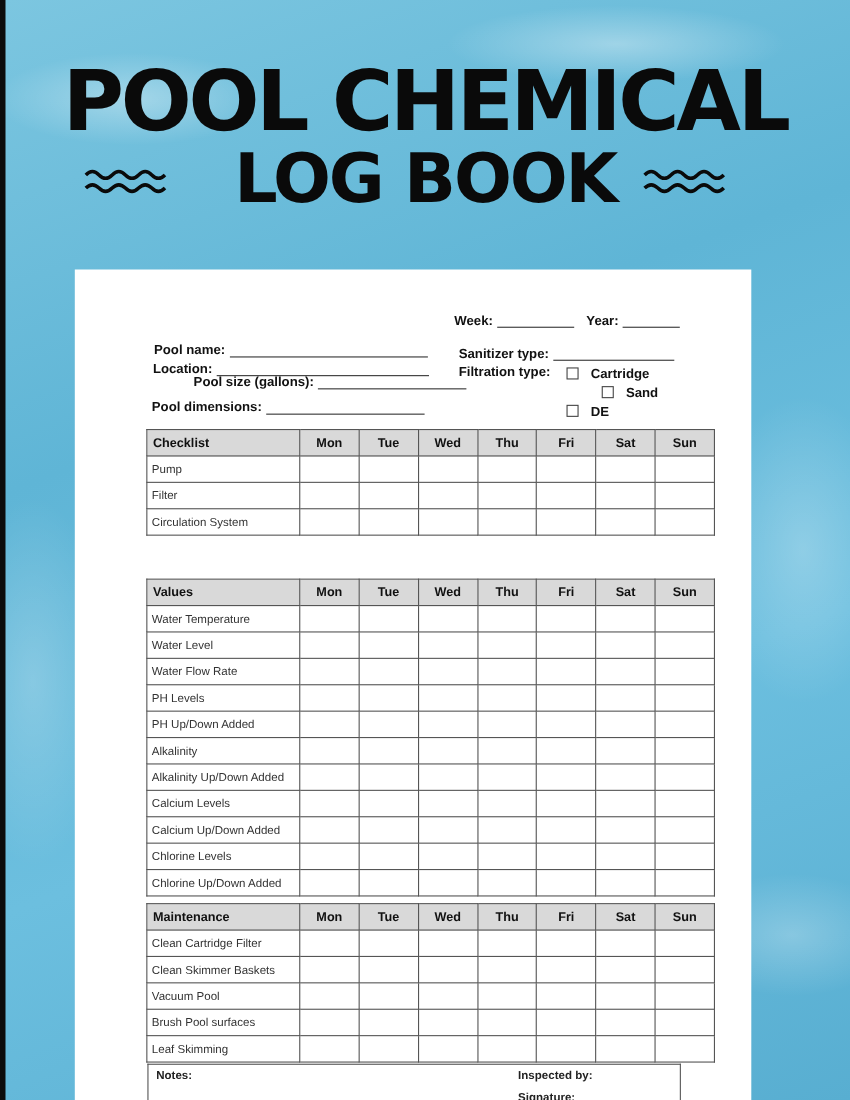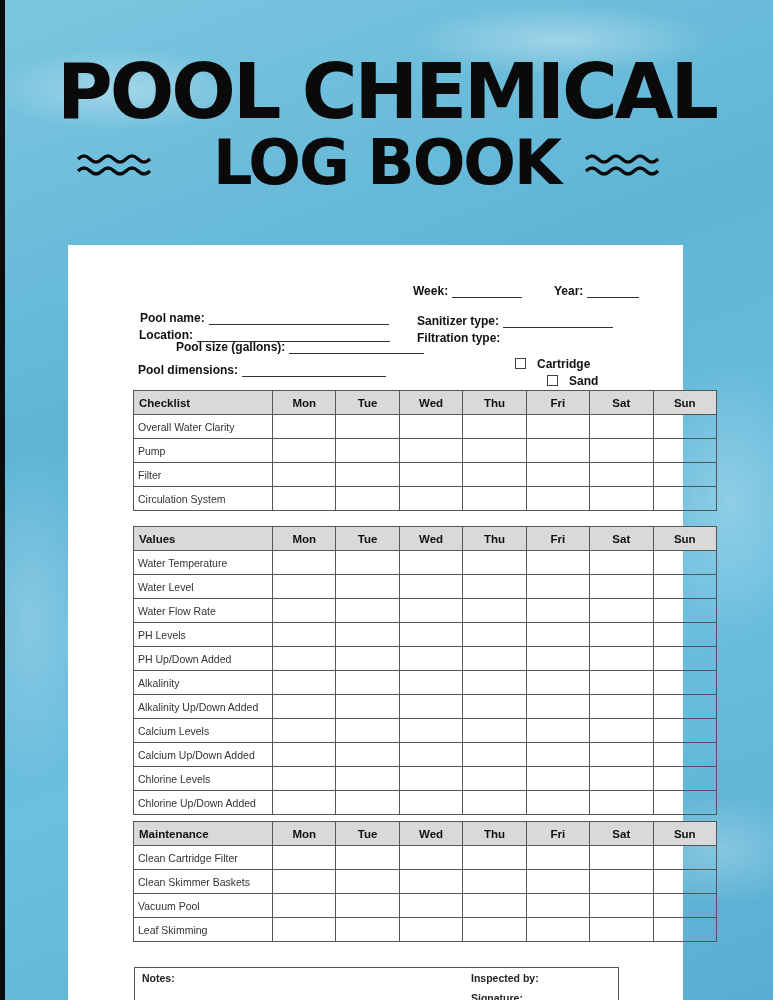--- a/index.html
+++ b/index.html
@@ -25,25 +25,25 @@
   .wave { position:absolute; top:150px; width:80px; height:28px; }
   .wave.left { left:76px; }
   .wave.right { left:584px; }
 
   .paper {
     position:absolute; left:68px; top:245px; width:615px; height:760px;
     background:#ffffff;
   }
   .hdr-text { position:absolute; font-size:12px; font-weight:bold; color:#111; white-space:nowrap; }
   .line { display:inline-block; border-bottom:1px solid #333; vertical-align:bottom; height:11px; margin-left:4px; }
-  .cb-row { position:absolute; font-size:12px; font-weight:bold; color:#111; white-space:nowrap;margin-top:24px; }
+  .cb-row { position:absolute; font-size:12px; font-weight:bold; color:#111; white-space:nowrap; }
   .cb { display:inline-block; width:9px; height:9px; border:1px solid #444; margin-right:11px; vertical-align:-1px; }
 
   table.log {
-    position:absolute; left:65px; width:584px; border-collapse:collapse; table-layout:fixed;
+    position:absolute; left:65px; width:517px; border-collapse:collapse; table-layout:fixed;
   }
   table.log td, table.log th {
     border:1px solid #555; height:23px; padding:0; font-size:11px; color:#222;
   }
   table.log th {
     background:#d9d9d9; font-weight:bold; font-size:11.5px; text-align:center; color:#111;
   }
   table.log th.first { text-align:left; padding-left:5px; }
   table.log td.label { padding-left:4px; text-align:left; white-space:nowrap; overflow:hidden; font-size:10.5px; color:#333; }
   col.c0 { width:139px; }
@@ -69,21 +69,21 @@
 <svg class="wave right" viewBox="0 0 80 28">
   <path d="M2 9 q6 -6 12 0 t12 0 t12 0 t12 0 t12 0 t12 0" fill="none" stroke="#0a0a0a" stroke-width="3.2"></path>
   <path d="M2 21 q6 -6 12 0 t12 0 t12 0 t12 0 t12 0 t12 0" fill="none" stroke="#0a0a0a" stroke-width="3.2"></path>
 </svg>
 
 <div class="paper">
 
   <div class="hdr-text" style="left:345px; top:39px;">
     <span>Week:</span><span class="line" style="width:70px;"></span>
   </div>
-  <div class="hdr-text" style="left:486px; top:39px;">
+  <div class="hdr-text" style="left:465px; top:39px;">
     <span>Year:</span><span class="line" style="width:52px;"></span>
   </div>
 
   <div class="hdr-text" style="left:72px; top:66px;">
     <span>Pool name:</span><span class="line" style="width:180px;"></span>
   </div>
   <div class="hdr-text" style="left:71px; top:83px;">
     <span>Location:</span><span class="line" style="width:193px;"></span>
   </div>
   <div class="hdr-text" style="left:69px; top:95px;padding-left:39px;">
@@ -124,30 +124,20 @@
       <th class="first">Checklist</th>
       <th>Mon</th>
       <th>Tue</th>
       <th>Wed</th>
       <th>Thu</th>
       <th>Fri</th>
       <th>Sat</th>
       <th>Sun</th>
     </tr>
     <tr>
-          <td class="label">Overall Water Clarity</td>
-          <td></td>
-          <td></td>
-          <td></td>
-          <td></td>
-          <td></td>
-          <td></td>
-          <td></td>
-        </tr>
-    <tr>
           <td class="label">Pump</td>
           <td></td>
           <td></td>
           <td></td>
           <td></td>
           <td></td>
           <td></td>
           <td></td>
         </tr>
     <tr>
@@ -354,20 +344,30 @@
           <td class="label">Vacuum Pool</td>
           <td></td>
           <td></td>
           <td></td>
           <td></td>
           <td></td>
           <td></td>
           <td></td>
         </tr>
     <tr>
+          <td class="label">Brush Pool surfaces</td>
+          <td></td>
+          <td></td>
+          <td></td>
+          <td></td>
+          <td></td>
+          <td></td>
+          <td></td>
+        </tr>
+    <tr>
           <td class="label">Leaf Skimming</td>
           <td></td>
           <td></td>
           <td></td>
           <td></td>
           <td></td>
           <td></td>
           <td></td>
         </tr>
   </tbody>

